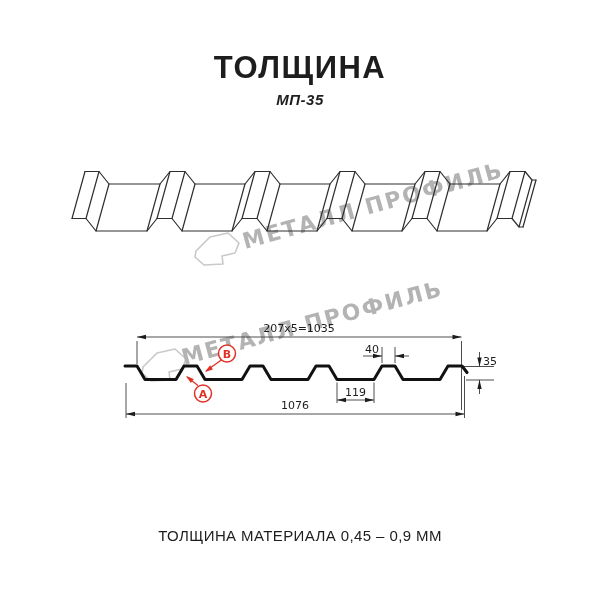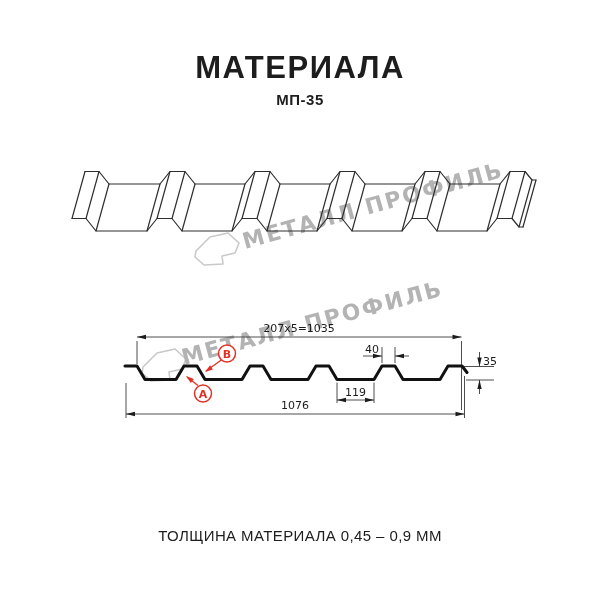--- a/index.html
+++ b/index.html
@@ -6,21 +6,21 @@
   .page{
     position:relative;width:600px;height:600px;background:#ffffff;
     font-family:"Liberation Sans", sans-serif;overflow:hidden;
   }
   .title{
     position:absolute;top:50px;left:0;width:600px;text-align:center;
     font-size:31px;font-weight:800;letter-spacing:1.5px;color:#1d1d1d;
   }
   .subtitle{
     position:absolute;top:91px;left:0;width:600px;text-align:center;
-    font-size:15px;font-weight:600;letter-spacing:0.5px;color:#1d1d1d;
+    font-size:15px;font-weight:600;letter-spacing:0.5px;color:#1d1d1d;font-style:italic;
   }
   .footer{
     position:absolute;top:527px;left:0;width:600px;text-align:center;
     font-size:15px;font-weight:400;letter-spacing:0.4px;color:#1d1d1d;
   }
   svg.drawing{position:absolute;left:0;top:0;}
   svg text{font-family:"DejaVu Sans","Liberation Sans",sans-serif;}
   .dimtext{font-size:11px;fill:#1c1c1c;}
   .wm-text{font-size:22px;font-weight:bold;fill:#b3b3b3;letter-spacing:2px;}
   .wm-logo{fill:none;stroke:#c9c9c9;stroke-width:1.6;stroke-linejoin:round;}
@@ -31,21 +31,21 @@
   .red-line{stroke:#e03127;stroke-width:1.3;fill:none;}
   .red-fill{fill:#e03127;stroke:none;}
   .red-circle{fill:#ffffff;stroke:#e03127;stroke-width:1.5;}
   .red-letter{font-size:11px;font-weight:bold;fill:#e03127;}
 </style>
 </head>
 <body>
 
 <div class="page">
 
-  <div class="title">МАТЕРИАЛА</div>
+  <div class="title">ТОЛЩИНА</div>
   <div class="subtitle">МП-35</div>
 
   <svg class="drawing" width="600" height="600" viewBox="0 0 600 600">
 
     <g>
       <path class="wm-logo" transform="translate(192,231)" d="M4,20 L18,6 L36,2 L47,12 L43,22 L30,25 L31,33 L12,34 L3,26 Z"></path>
       <text class="wm-text" transform="translate(245,249) rotate(-15.6)">МЕТАЛЛ ПРОФИЛЬ</text>
     </g>
 
     <g>

